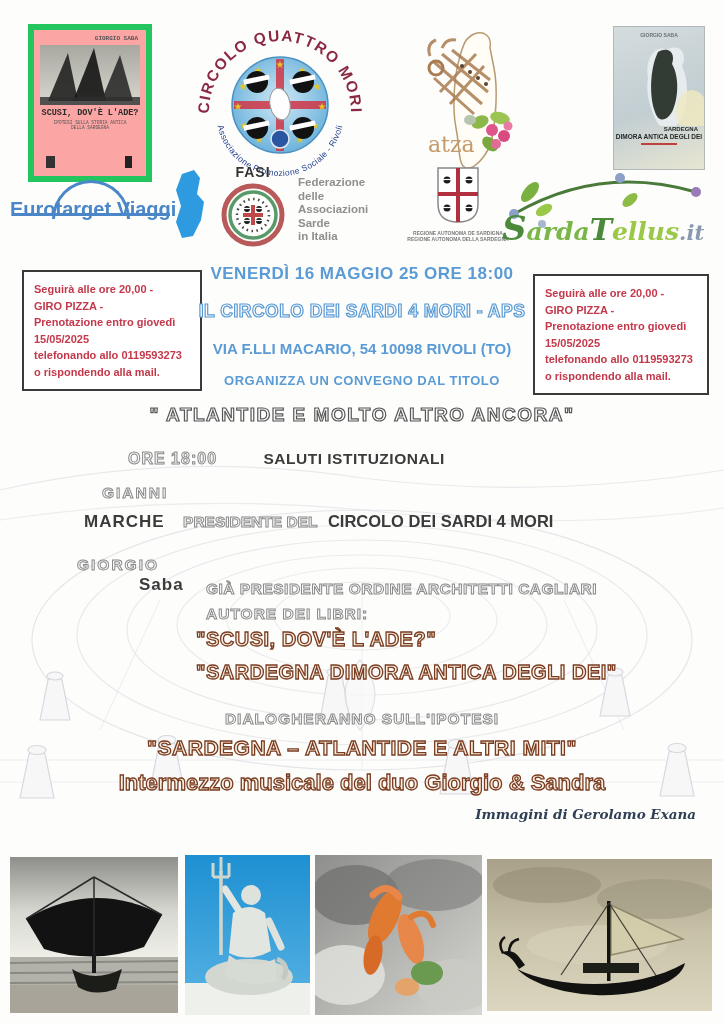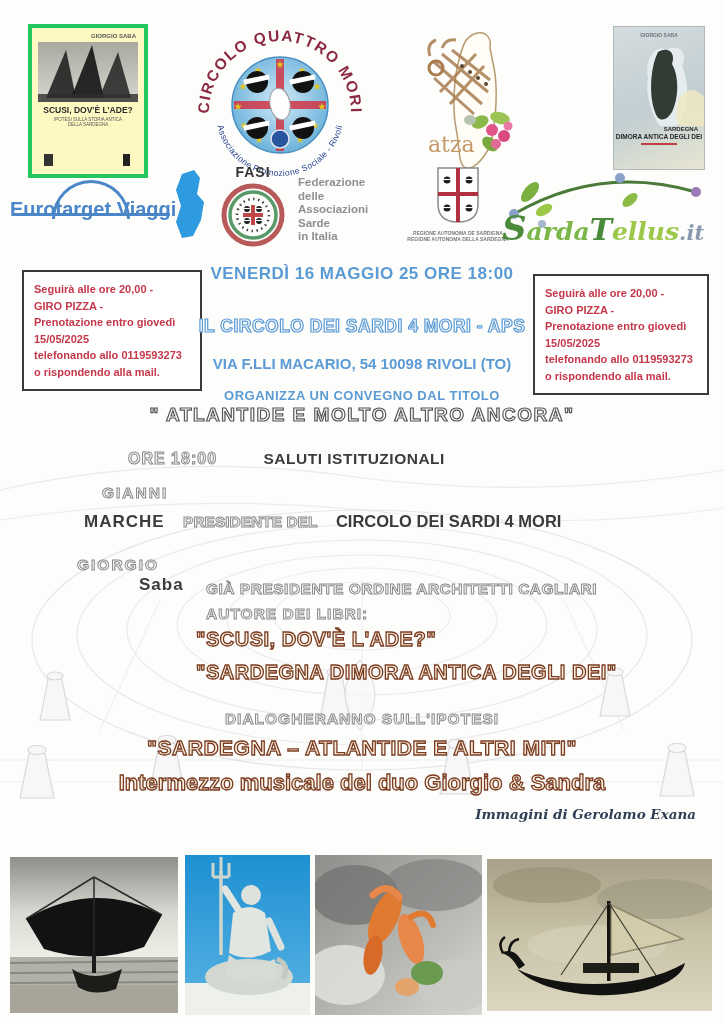--- a/index.html
+++ b/index.html
@@ -19,21 +19,21 @@
   .script{font-family:"DejaVu Serif",serif;font-style:italic;font-weight:bold;color:#2f3f55;}
   .tiny{font-size:5px;}
   
   #watermark{opacity:.5;}
 </style>
 </head>
 <body>
 
 <div id="flyer">
 
-  <div class="abs" style="left:28px;top:24px;width:112px;height:146px;background:#fef9c3;border:4px solid #22c55e;">
+  <div class="abs" style="left:28px;top:24px;width:112px;height:146px;background:#fca5a5;border:6px solid #22c55e;font-family:Liberation Mono, monospace;">
     <div style="text-align:right;padding:5px 8px 2px 0;font-size:6px;color:#555;font-weight:bold;">GIORGIO SABA</div>
     <svg width="100" height="60" style="margin:1px 6px;display:block;">
       <defs>
           <linearGradient id="g1" x1="0" y1="0" x2="0" y2="1">
         <stop offset="0" stop-color="#a8a8a0"></stop>
             <stop offset="1" stop-color="#d8d8d0"></stop>
           </linearGradient>
         </defs>
       <rect width="100" height="60" fill="url(#g1)"></rect>
       <polygon points="8,56 28,8 38,56" fill="#1e1e1e" opacity=".88"></polygon>
@@ -238,21 +238,21 @@
     <div>Seguirà alle ore 20,00 -</div>
     <div>GIRO PIZZA -</div>
     <div>Prenotazione entro giovedì</div>
     <div>15/05/2025</div>
     <div>telefonando allo 0119593273</div>
     <div>o rispondendo alla mail.</div>
   </div>
 
   <div class="abs" style="left:192px;top:264px;width:340px;text-align:center;">
     <div class="blue-solid" style="font-size:17px;letter-spacing:.5px;">VENERDÌ 16 MAGGIO 25 ORE 18:00</div>
-    <div class="blue-outline" style="font-size:17.5px;margin-top:32px;letter-spacing:.5px;">IL CIRCOLO DEI SARDI 4 MORI - APS</div>
+    <div class="blue-outline" style="font-size:17.5px;margin-top:17px;letter-spacing:.5px;">IL CIRCOLO DEI SARDI 4 MORI - APS</div>
     <div class="blue-solid" style="font-size:15px;margin-top:18px;">VIA F.LLI MACARIO, 54 10098 RIVOLI (TO)</div>
     <div class="blue-solid" style="font-size:13px;margin-top:16px;letter-spacing:.5px;">ORGANIZZA UN CONVEGNO DAL TITOLO</div>
   </div>
 
   <div class="abs center-line title-outline" style="top:404px;font-size:19px;letter-spacing:1.5px;">" ATLANTIDE E MOLTO ALTRO ANCORA"</div>
 
   <svg id="watermark" class="abs" style="left:0;top:430px;" width="724" height="410" viewBox="0 0 724 410">
     <g fill="none" stroke="#b9bcc6" stroke-width="1.2">
       <path d="M0,60 Q180,20 362,48 Q540,70 724,40" opacity=".6"></path>
       <path d="M0,90 Q200,60 400,84 Q580,100 724,78" opacity=".5"></path>
@@ -290,21 +290,21 @@
   <div class="abs" style="left:128px;top:450px;white-space:nowrap;">
     <span class="gray-outline" style="font-size:16px;letter-spacing:1px;">ORE 18:00</span>
     <span class="dark-solid" style="font-size:15.5px;margin-left:42px;letter-spacing:.5px;">SALUTI ISTITUZIONALI</span>
   </div>
 
   <div class="abs gray-outline" style="left:102px;top:484px;font-size:15.5px;letter-spacing:2px;text-align:right;">GIANNI</div>
 
   <div class="abs" style="left:84px;top:512px;white-space:nowrap;">
     <span class="dark-solid" style="font-size:17px;letter-spacing:1px;">MARCHE</span>
     <span class="gray-outline" style="font-size:15.5px;margin-left:14px;">PRESIDENTE DEL</span>
-    <span class="dark-solid" style="font-size:16.5px;margin-left:14px;">CIRCOLO DEI SARDI 4 MORI</span>
+    <span class="dark-solid" style="font-size:16.5px;margin-left:6px;">CIRCOLO DEI SARDI 4 MORI</span>
   </div>
 
   <div class="abs gray-outline" style="left:77px;top:556px;font-size:15.5px;letter-spacing:2px;">GIORGIO</div>
 
   <div class="abs dark-solid" style="left:104px;top:575px;font-size:17px;letter-spacing:1px;margin-left:35px;">Saba</div>
 
   <div class="abs gray-outline" style="left:206px;top:580px;font-size:15.5px;letter-spacing:.5px;">GIÀ PRESIDENTE ORDINE ARCHITETTI CAGLIARI</div>
 
   <div class="abs gray-outline" style="left:206px;top:605px;font-size:15.5px;letter-spacing:1px;">AUTORE DEI LIBRI:</div>
 

